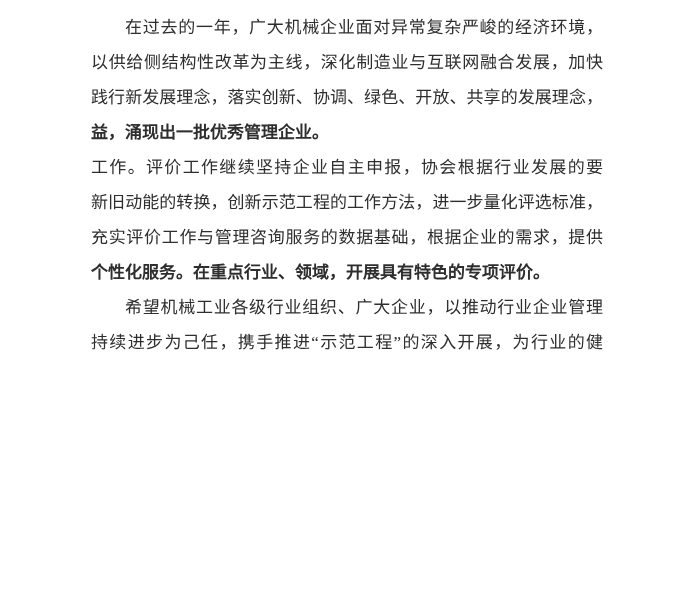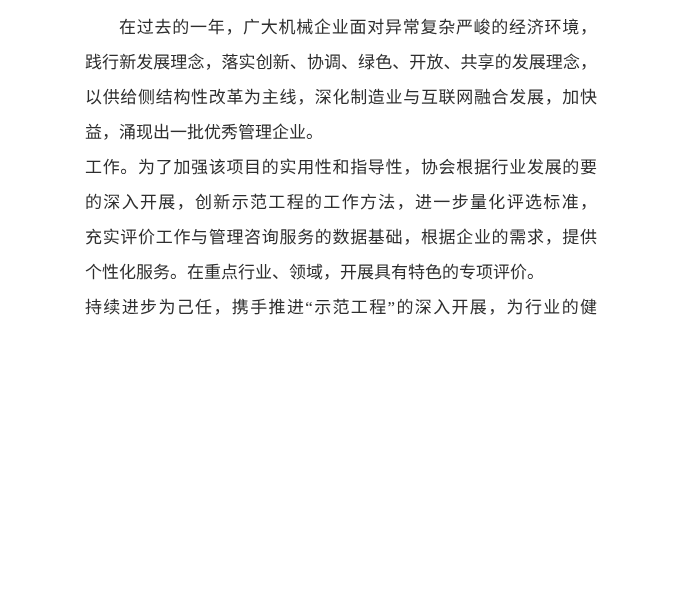--- a/index.html
+++ b/index.html
@@ -14,21 +14,21 @@
     font-family: "Liberation Serif", serif;
   }
   .page {
     position: relative;
     width: 677px;
     height: 589px;
     background: #ffffff;
   }
   .textblock {
     position: absolute;
-    left: 85px;
+    left: 91px;
     top: 10px;
     width: 512px;
     color: #2e2e2e;
   }
   .para {
     margin: 0;
     padding: 0;
   }
   .line {
     height: 35px;
@@ -38,43 +38,45 @@
     text-align: justify;
     text-align-last: justify;
     overflow: hidden;
   }
   .line.indent {
     text-indent: 34px;
   }
   .line.para-end {
     text-align: right;
     text-align-last: left;
+    font-weight: bold;
   }
 </style>
 </head>
 <body>
 
 <div class="page" lang="zh-CN">
   <div class="textblock">
 
     <div class="para">
       <div class="line indent">在过去的一年，广大机械企业面对异常复杂严峻的经济环境，</div>
+      <div class="line">以供给侧结构性改革为主线，深化制造业与互联网融合发展，加快</div>
       <div class="line">践行新发展理念，落实创新、协调、绿色、开放、共享的发展理念，</div>
-      <div class="line">以供给侧结构性改革为主线，深化制造业与互联网融合发展，加快</div>
       <div class="line para-end">益，涌现出一批优秀管理企业。</div>
     </div>
 
     <div class="para">
-      <div class="line">工作。为了加强该项目的实用性和指导性，协会根据行业发展的要</div>
-      <div class="line">的深入开展，创新示范工程的工作方法，进一步量化评选标准，</div>
+      <div class="line">工作。评价工作继续坚持企业自主申报，协会根据行业发展的要</div>
+      <div class="line">新旧动能的转换，创新示范工程的工作方法，进一步量化评选标准，</div>
       <div class="line">充实评价工作与管理咨询服务的数据基础，根据企业的需求，提供</div>
       <div class="line para-end">个性化服务。在重点行业、领域，开展具有特色的专项评价。</div>
     </div>
 
     <div class="para">
     </div>
 
     <div class="para">
+      <div class="line indent">希望机械工业各级行业组织、广大企业，以推动行业企业管理</div>
       <div class="line">持续进步为己任，携手推进“示范工程”的深入开展，为行业的健</div>
     </div>
 
   </div>
 </div>
 
 </body></html>

